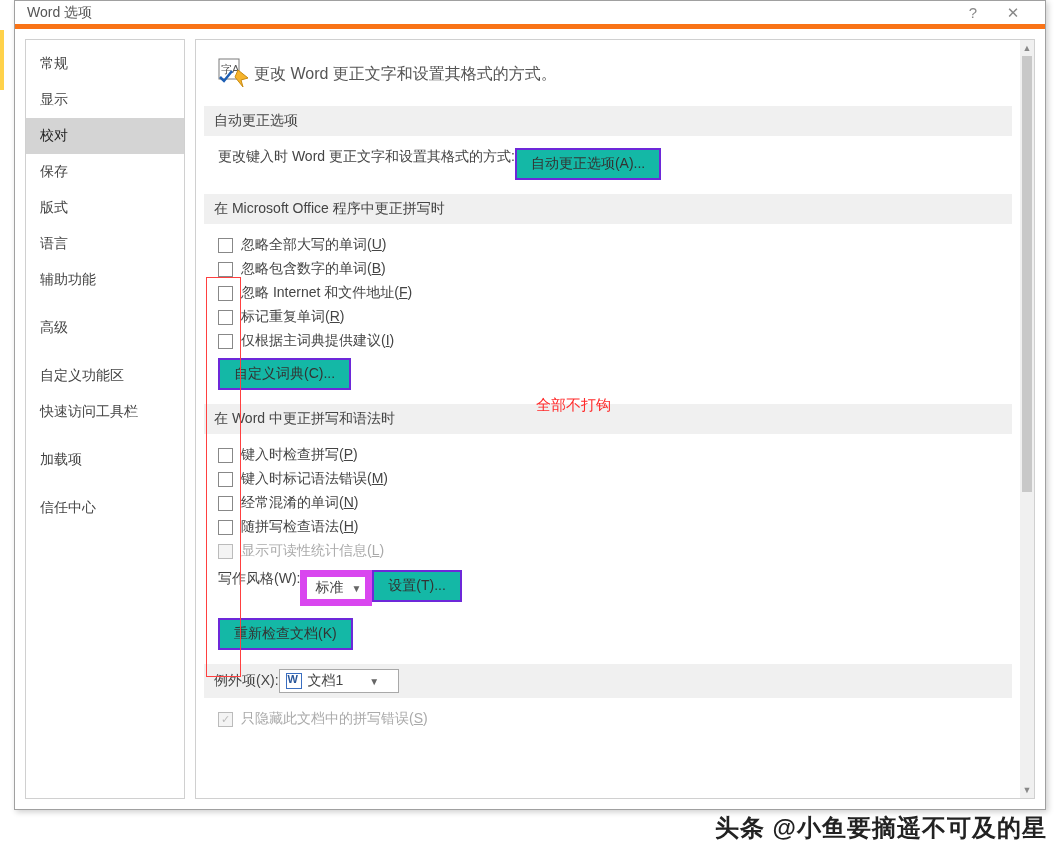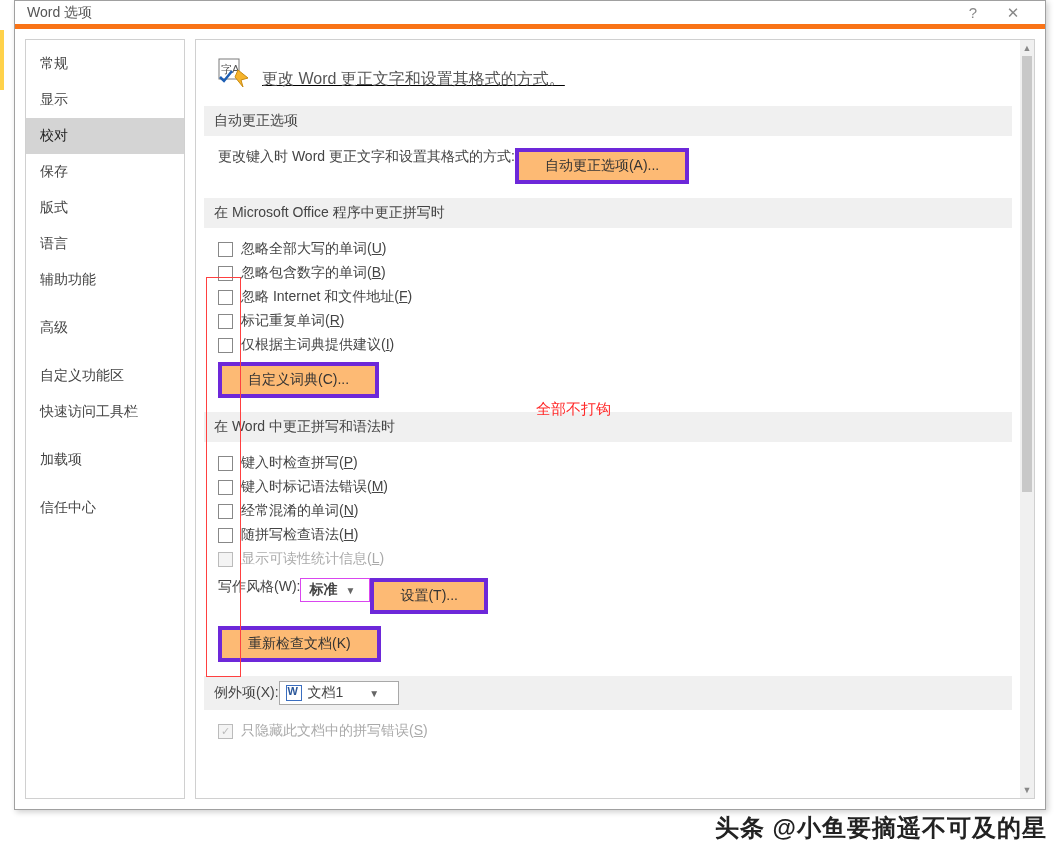--- a/index.html
+++ b/index.html
@@ -16,40 +16,40 @@
   .nav-item.selected { background: #d4d4d4; color: #222; }
 
   .main { flex: 1; border: 1px solid #d0d0d0; position: relative; overflow: hidden; background: #fff; }
   .main-inner { position: absolute; left: 0; top: 0; right: 14px; bottom: 0; overflow: hidden; }
 
   .scrollbar { position: absolute; right: 0; top: 0; bottom: 0; width: 14px; background: #f0f0f0; display: flex; flex-direction: column; align-items: center; }
   .sb-btn { width: 14px; height: 16px; font-size: 9px; color: #888; display:flex; align-items:center; justify-content:center; cursor:pointer; }
   .sb-track { flex: 1; width: 14px; position: relative; }
   .sb-thumb { position: absolute; left: 2px; width: 10px; top: 0; height: 60%; background: #c8c8c8; }
 
-  .header-row { display: flex; align-items: flex-end; gap: 12px; padding: 18px 14px 14px 22px; text-decoration: underline; }
+  .header-row { display: flex; align-items: center; gap: 4px; padding: 18px 14px 14px 22px; }
   .header-icon { width: 32px; height: 32px; position: relative; }
   .header-text { font-size: 16px; color: #555; }
 
   .section-title { background: #f0f0f0; padding: 6px 10px; margin: 2px 8px 12px 8px; font-size: 14px; color: #444; font-weight: 500; }
   .section-body { padding: 0 8px 12px 22px; }
 
   .para { font-size: 14px; color: #444; display: flex; align-items: flex-start; gap: 0; flex-wrap: wrap; }
 
-  .btn { display: inline-block; border: 4px solid #6d28d9; background: #fdba74; padding: 5px 26px; font-size: 14px; color: #333; cursor: pointer; }
+  .btn { display: inline-block; border: 2px solid #6d28d9; background: #14b8a6; padding: 5px 14px; font-size: 14px; color: #333; cursor: pointer; }
 
   .chk-row { display: flex; align-items: center; gap: 8px; margin: 6px 0; font-size: 14px; color: #444; }
   .chk { width: 15px; height: 15px; border: 1px solid #888; background: #fff; cursor: pointer; flex: none; display:flex; align-items:center; justify-content:center; font-size:11px; color:#555;}
   .chk.disabled { border-color: #bbb; background: #f4f4f4; color:#bbb; }
   .chk-row.disabled { color: #aaa; }
   .under { text-decoration: underline; }
 
   .red-note { color: #ff2a2a; font-size: 15px; }
 
-  .select { display: inline-flex; align-items: center; border: 1px solid #d946ef; padding: 2px 4px 2px 8px; background: #fff; min-width: 70px; cursor: pointer; font-size:14px;font-weight:bold;}
+  .select { display: inline-flex; align-items: center; border: 7px solid #d946ef; padding: 2px 4px 2px 8px; background: #fff; min-width: 70px; cursor: pointer; font-size:14px;}
   .select .arrow { margin-left: 8px; color: #666; font-size: 10px; }
 
   .doc-select { display: inline-flex; align-items:center; border:1px solid #a8a8a8; background:#fff; padding:2px 6px; gap:6px; min-width:120px; cursor:pointer; font-size:14px;}
   .doc-icon { width:16px; height:16px; border:1px solid #3a6ec0; position:relative; background:#fff;}
   .doc-icon::after { content:"W"; position:absolute; left:1px; top:-1px; font-size:11px; color:#2b579a; font-weight:bold;}
 
   .redbox { position: absolute; border: 1px solid #ff4040; pointer-events: none; }
 
   .watermark { position: absolute; right: 16px; bottom: 12px; font-size: 24px; font-weight: 700; color: #222; text-shadow: 0 0 3px #fff, 0 0 3px #fff, 0 0 3px #fff; letter-spacing: 1px; }
   .marker { position:absolute; left:0; top:30px; width:4px; height:60px; background:#ffd24a; }

